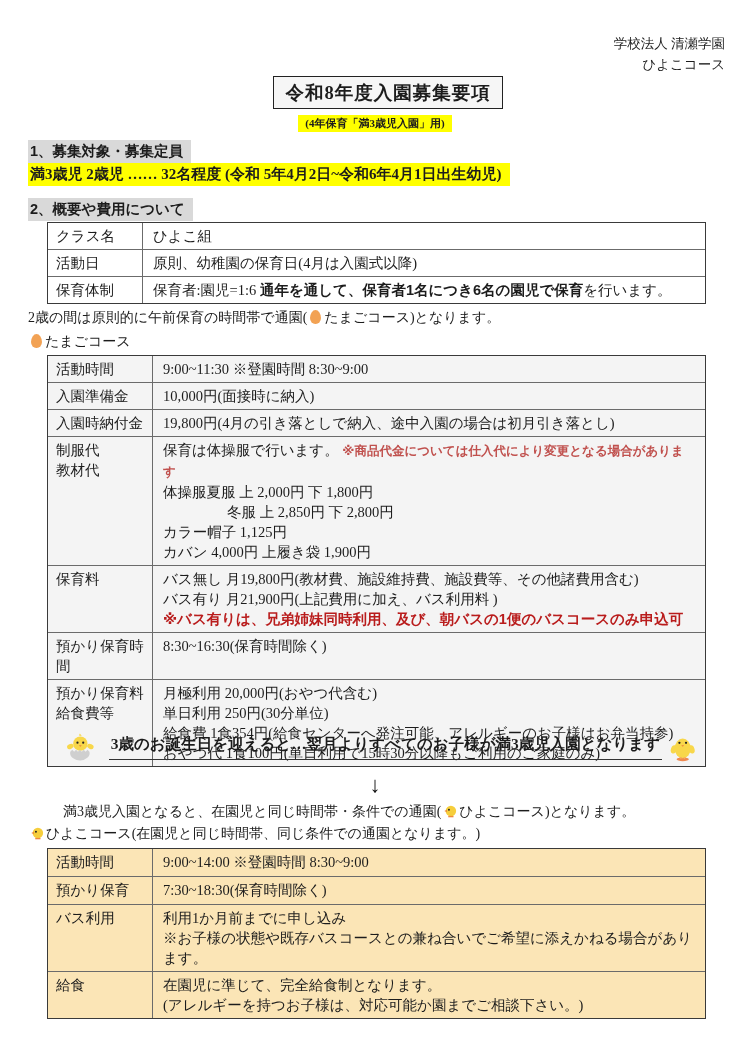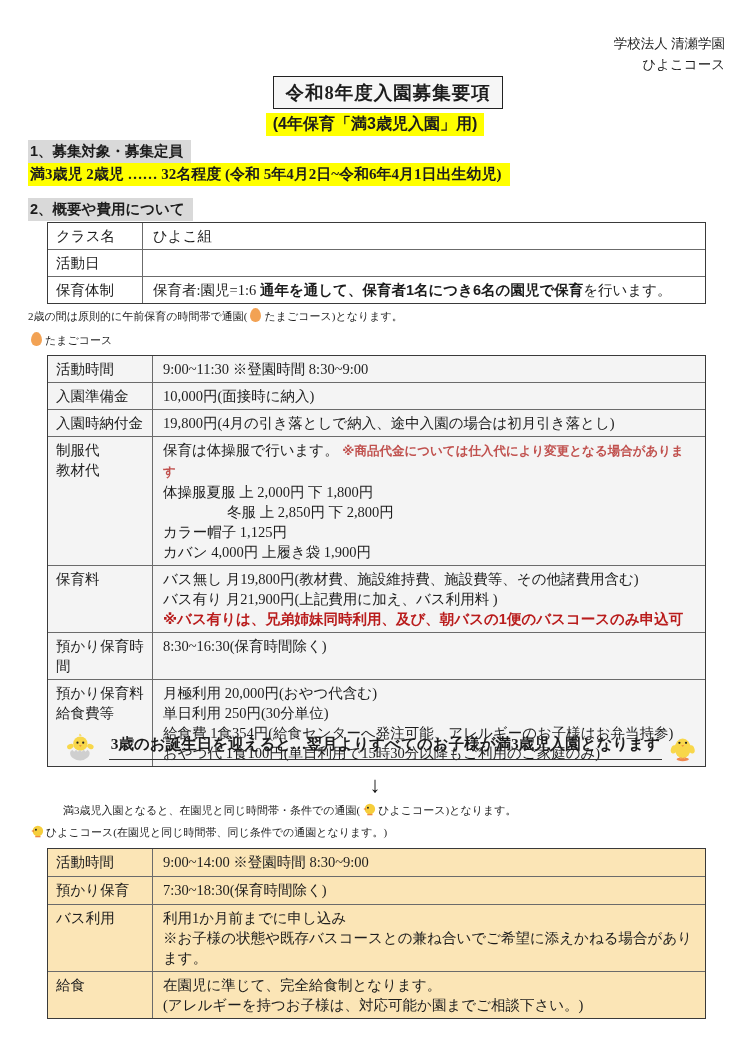--- a/index.html
+++ b/index.html
@@ -8,21 +8,21 @@
     font-family:"Liberation Serif","DejaVu Serif",serif;
     color:#1c1c1c;overflow:hidden;
   }
   .page{position:relative;width:750px;height:1061px;background:#fff;}
 
   
   .org-block{position:absolute;top:34px;right:25px;text-align:right;font-size:13.5px;line-height:1.55;}
   .title-wrap{position:absolute;top:76px;left:13px;width:100%;text-align:center;}
   .title-box{display:inline-block;border:1.5px solid #222;background:#f6f6f6;padding:3px 11px;font-size:18.5px;font-weight:bold;letter-spacing:1px;}
   .subtitle-wrap{position:absolute;top:113px;left:0;width:100%;text-align:center;}
-  .subtitle{display:inline-block;background:#FFFF00;font-weight:bold;font-size:16px;padding:1px 7px;font-family:Liberation Sans, sans-serif;}
+  .subtitle{display:inline-block;background:#FFFF00;font-weight:bold;font-size:11px;padding:1px 7px;font-family:Liberation Serif, serif;}
 
   
   .sec-heading{position:absolute;left:28px;background:#D9D9D9;font-weight:bold;font-size:14.5px;padding:2px 8px 2px 2px;font-family:"Liberation Sans","DejaVu Sans",sans-serif;}
   .s1-heading{top:140px;}
   .s2-heading{top:198px;}
   .s1-line{position:absolute;top:163px;left:28px;background:#FFFF00;font-size:15px;font-weight:bold;padding:2px 8px 2px 2px;}
 
   
   .tbl{position:absolute;left:47px;width:659px;border:1.6px solid #3a3a3a;box-sizing:border-box;font-size:14.5px;}
   .trow{display:flex;border-top:1px solid #6b6b6b;}
@@ -36,21 +36,21 @@
   .tbl3{top:848px;}
   .tbl3 .trow{background:#FBE5B6;}
   .tbl3 .tlabel,.tbl3 .tval{line-height:21px;}
   .vline{display:block;line-height:20px;}
   .indent{padding-left:64px;}
   .b{font-weight:bold;font-family:"Liberation Sans","DejaVu Sans",sans-serif;}
   .red-note{color:#C0504D;font-weight:bold;font-size:12.5px;font-family:"Liberation Sans","DejaVu Sans",sans-serif;}
   .red-warn{color:#b91c1c;font-weight:bold;font-family:"Liberation Sans","DejaVu Sans",sans-serif;}
 
   
-  .para{position:absolute;left:28px;font-size:11px;line-height:1.4;}
+  .para{position:absolute;left:28px;font-size:14px;line-height:1.4;}
   .para-egg{top:308px;}
   .egg-course-title{top:332px;}
   .trans1{top:802px;margin-left:35px;}
   .trans2{top:824px;}
 
   .egg-ic{display:inline-block;width:11px;height:14px;background:#F2A254;
     border-radius:50% 50% 48% 48% / 58% 58% 42% 42%;vertical-align:-2px;margin:0 3px;}
   .chick-ic{display:inline-block;vertical-align:-2px;margin:0 2px;}
 
   
@@ -83,20 +83,21 @@
 
   <div class="sec-heading s2-heading">2、概要や費用について</div>
 
   <div class="tbl tbl1">
     <div class="trow">
       <div class="tlabel">クラス名</div>
       <div class="tval">ひよこ組</div>
     </div>
     <div class="trow">
       <div class="tlabel">活動日</div>
+      <div class="tval">原則、幼稚園の保育日(4月は入園式以降)</div>
     </div>
     <div class="trow">
       <div class="tlabel">保育体制</div>
       <div class="tval"><span>保育者:園児=1:6 </span><span class="b">通年を通して、保育者1名につき6名の園児で保育</span><span>を行います。</span></div>
     </div>
   </div>
 
   <div class="para para-egg"><span>2歳の間は原則的に午前保育の時間帯で通園(</span><span class="egg-ic"></span><span>たまごコース</span><span>)となります。</span></div>
   <div class="para egg-course-title"><span class="egg-ic"></span><span>たまごコース</span></div>
 

